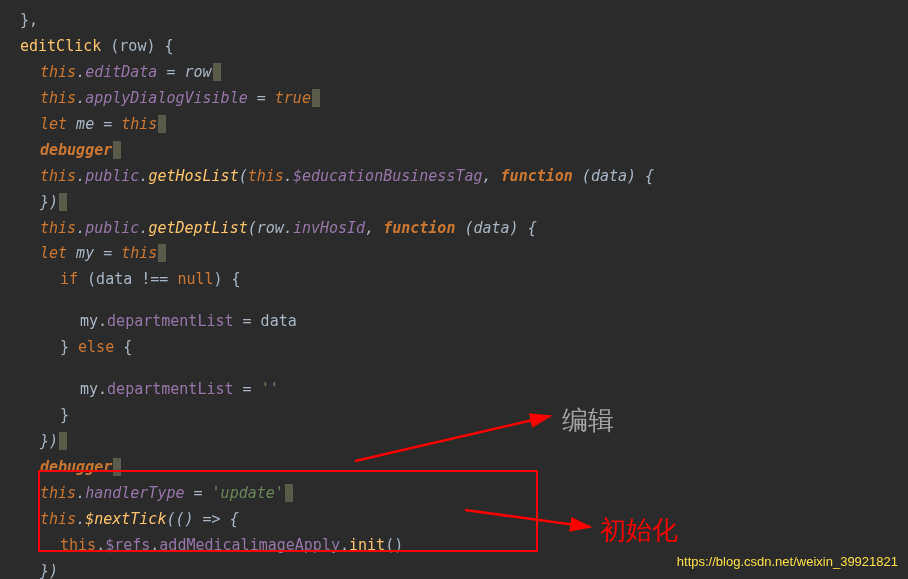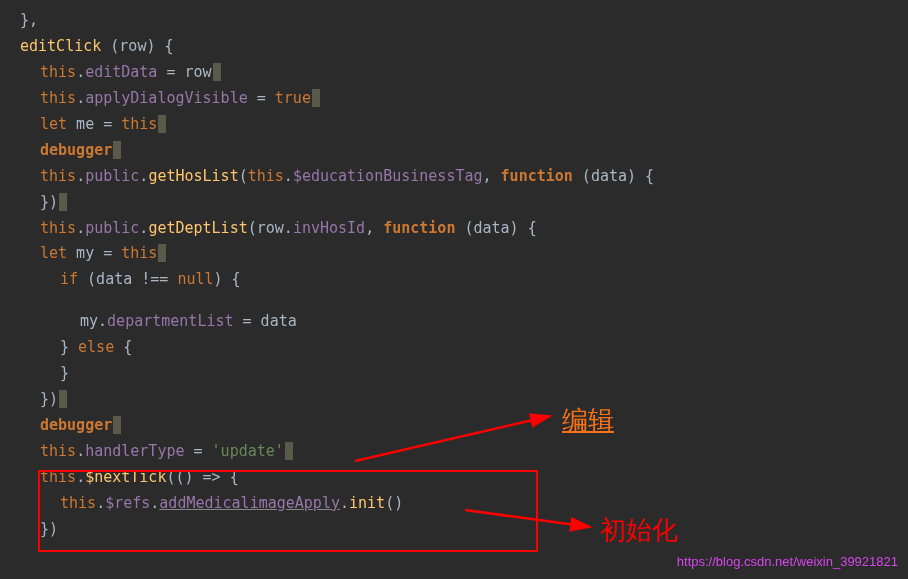--- a/index.html
+++ b/index.html
@@ -10,21 +10,21 @@
       line-height: 1.73;
       color: #a9b7c6;
       padding: 8px 0 8px 20px;
       width: 908px;
       height: 579px;
       overflow: hidden;
       position: relative;
     }
     .line { white-space: pre; position: relative; }
     .i1 { padding-left: 0px; }
-    .i2 { padding-left: 20px; }
+    .i2 { padding-left: 20px; font-style: italic; }
     .i3 { padding-left: 40px; }
     .i4 { padding-left: 60px; margin-top: 16px; }
     .kw { color: #cc7832; font-weight: normal; }
     .kwb { color: #cc7832; font-weight: bold; }
     .fn { color: #ffc66d; }
     .prop { color: #9876aa; }
     .str { color: #6a8759; }
     .punc { color: #a9b7c6; }
     .underline { text-decoration: underline; text-decoration-color: #888; }
     .caret {
@@ -53,38 +53,37 @@
     .arrow2 {
       position: absolute;
       left: 465px;
       top: 505px;
       pointer-events: none;
     }
     .label1 {
       position: absolute;
       left: 562px;
       top: 398px;
-      color: #f97316;
+      color: #a3a3a3;
       font-size: 26px;
       font-family: sans-serif;
-      text-decoration: underline;
     }
     .label2 {
       position: absolute;
       left: 600px;
       top: 510px;
       color: #ff0000;
       font-size: 26px;
       font-family: Liberation Mono, monospace;
     }
     .watermark {
       position: absolute;
       right: 10px;
       bottom: 6px;
-      color: #d946ef;
+      color: #fde047;
       font-size: 13px;
       font-family: sans-serif;
     }
   </style>
 </head>
 <body>
 
 <div>
   <div class="line i1"><span class="punc">},</span></div>
   <div class="line i1"><span class="fn">editClick</span><span class="punc"> (row) {</span></div>
@@ -92,20 +91,21 @@
   <div class="line i2"><span class="kw">this</span><span class="punc">.</span><span class="prop">applyDialogVisible</span><span class="punc"> = </span><span class="kw">true</span><span class="caret"></span></div>
   <div class="line i2"><span class="kw">let</span><span class="punc"> me = </span><span class="kw">this</span><span class="caret"></span></div>
   <div class="line i2"><span class="kwb">debugger</span><span class="caret"></span></div>
   <div class="line i2"><span class="kw">this</span><span class="punc">.</span><span class="prop">public</span><span class="punc">.</span><span class="fn">getHosList</span><span class="punc">(</span><span class="kw">this</span><span class="punc">.</span><span class="prop">$educationBusinessTag</span><span class="punc">, </span><span class="kwb">function</span><span class="punc"> (data) {</span></div>
   <div class="line i2"><span class="punc">})</span><span class="caret"></span></div>
   <div class="line i2"><span class="kw">this</span><span class="punc">.</span><span class="prop">public</span><span class="punc">.</span><span class="fn">getDeptList</span><span class="punc">(row.</span><span class="prop">invHosId</span><span class="punc">, </span><span class="kwb">function</span><span class="punc"> (data) {</span></div>
   <div class="line i2"><span class="kw">let</span><span class="punc"> my = </span><span class="kw">this</span><span class="caret"></span></div>
   <div class="line i3"><span class="kw">if</span><span class="punc"> (data !== </span><span class="kw">null</span><span class="punc">) {</span></div>
   <div class="line i4"><span class="punc">my.</span><span class="prop">departmentList</span><span class="punc"> = data</span></div>
   <div class="line i3"><span class="punc">} </span><span class="kw">else</span><span class="punc"> {</span></div>
+  <div class="line i4"><span class="punc">my.</span><span class="prop">departmentList</span><span class="punc"> = </span><span class="str">''</span></div>
   <div class="line i3"><span class="punc">}</span></div>
   <div class="line i2"><span class="punc">})</span><span class="caret"></span></div>
   <div class="line i2"><span class="kwb">debugger</span><span class="caret"></span></div>
   <div class="line i2"><span class="kw">this</span><span class="punc">.</span><span class="prop">handlerType</span><span class="punc"> = </span><span class="str">'update'</span><span class="caret"></span></div>
   <div class="line i2"><span class="kw">this</span><span class="punc">.</span><span class="fn">$nextTick</span><span class="punc">(() =&gt; {</span></div>
   <div class="line i3"><span class="kw">this</span><span class="punc">.</span><span class="prop">$refs</span><span class="punc">.</span><span class="prop underline">addMedicalimageApply</span><span class="punc">.</span><span class="fn">init</span><span class="punc">()</span></div>
   <div class="line i2"><span class="punc">})</span></div>
   <div class="line i1"></div>
 </div>
 

